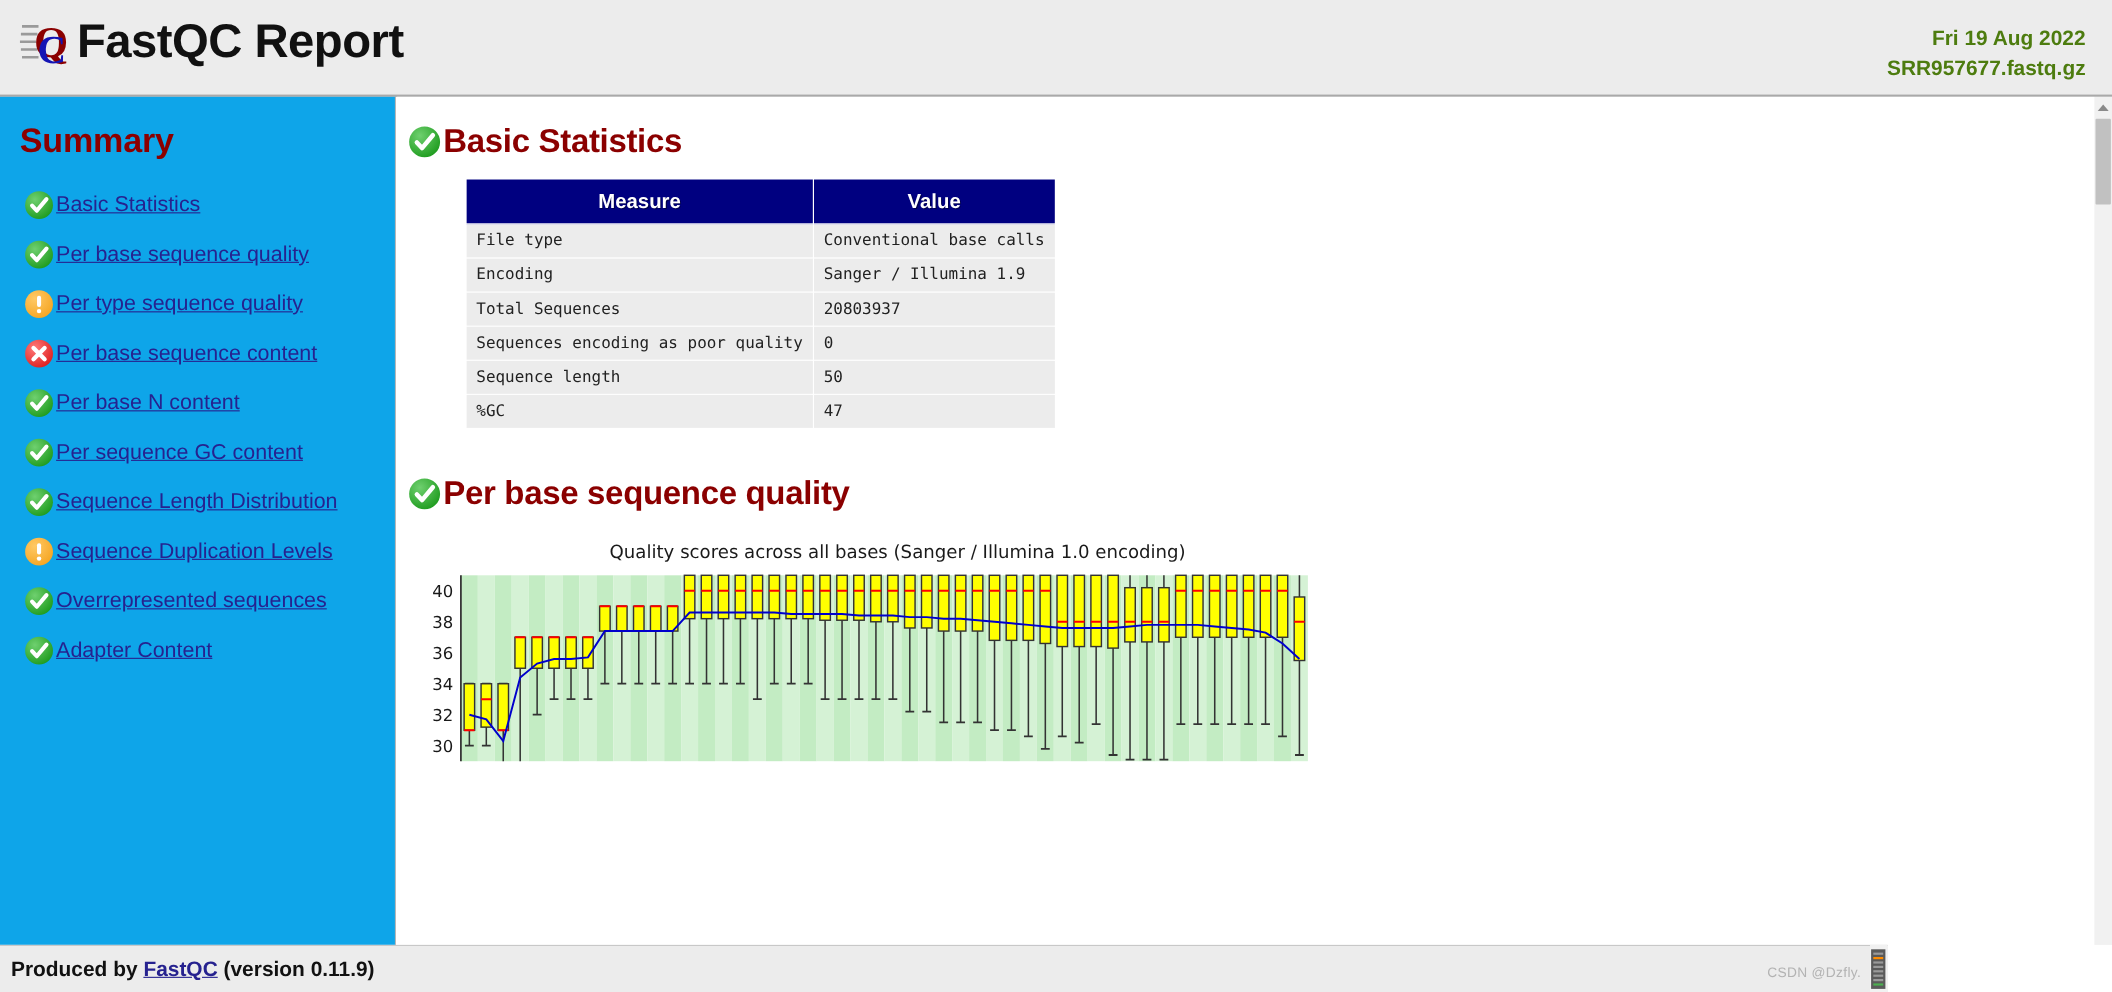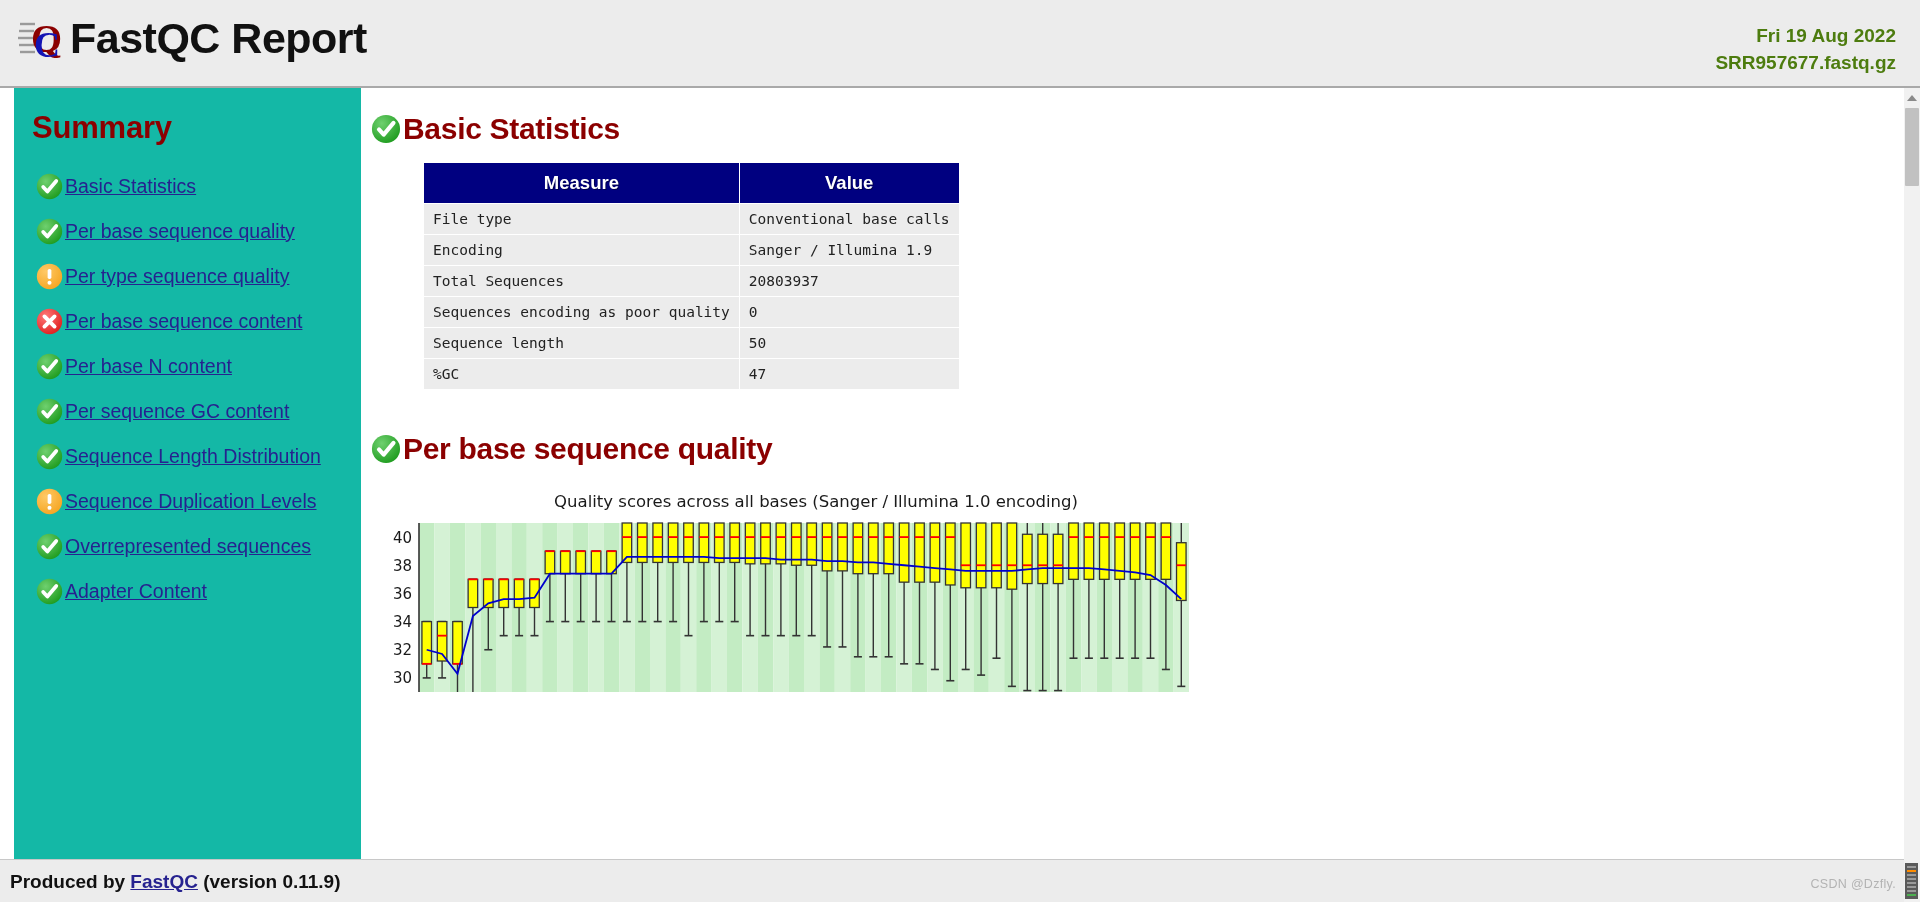--- a/index.html
+++ b/index.html
@@ -65,24 +65,24 @@
     font-size: 19px;
     font-weight: bold;
     color: #4d7c0f;
     line-height: 1.42;
   }
 
   
   #sidebar {
     position: absolute;
     top: 88px;
-    left: 14px;
+    left: 0;
     width: 360px;
     height: 771px;
-    background: #14b8a6;
+    background: #0ea5e9;
     border-right: 1px solid #b6b6b6;
     box-sizing: border-box;
     overflow: hidden;
   }
 
   #summary-heading {
     margin: 22px 0 0 18px;
     font-size: 31px;
     font-weight: bold;
     color: #8b0000;
@@ -206,21 +206,21 @@
     margin-left: 30px;
   }
 
   #pbq-svg { display: block; margin-left: 0; }
 
   
   #footer {
     position: absolute;
     left: 0;
     bottom: 0;
-    width: 1920px;
+    width: 1716px;
     height: 43px;
     background: #ececec;
     border-top: 1px solid #c8c8c8;
     box-sizing: border-box;
     margin-top: 28px;
   }
 
   #footer-text {
     position: absolute;
     left: 10px;

